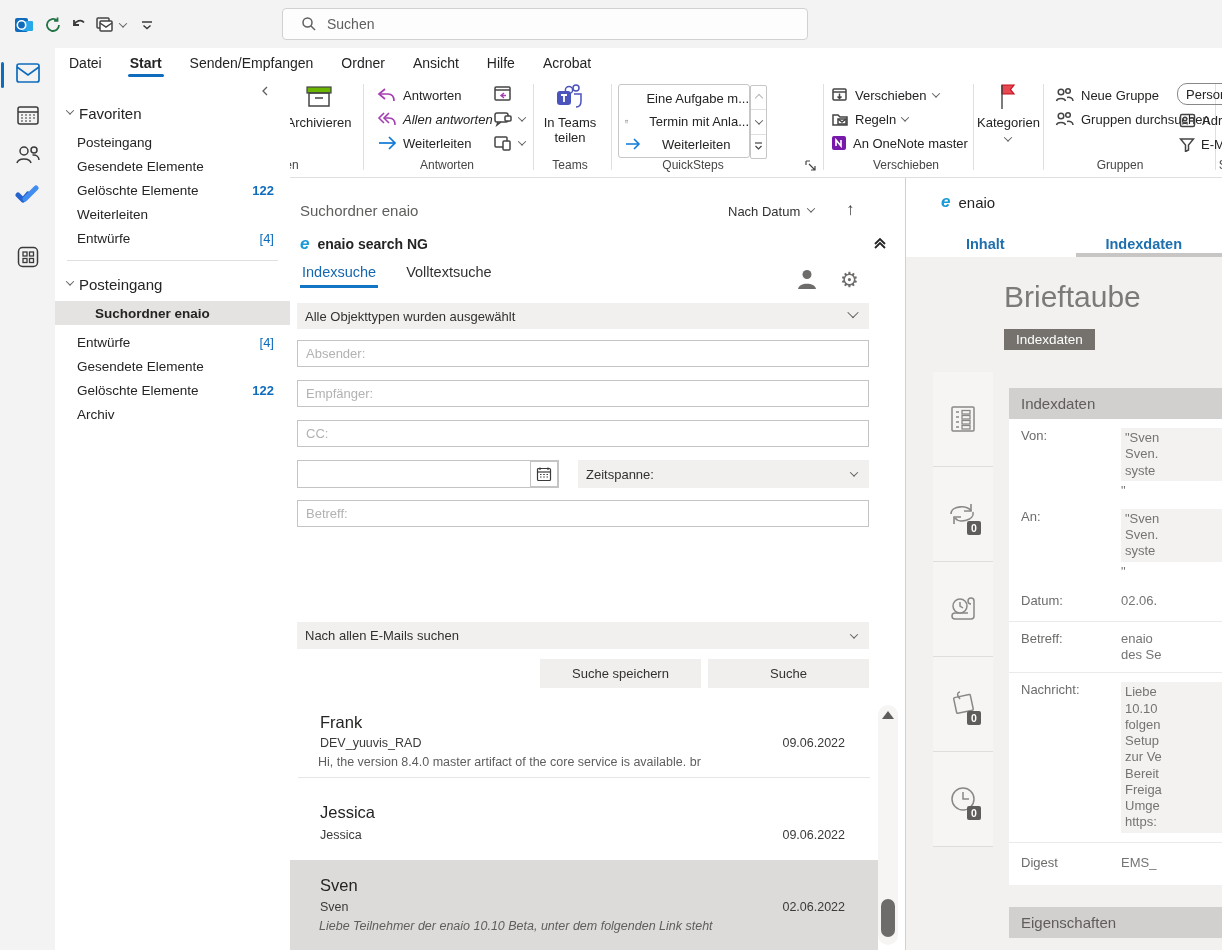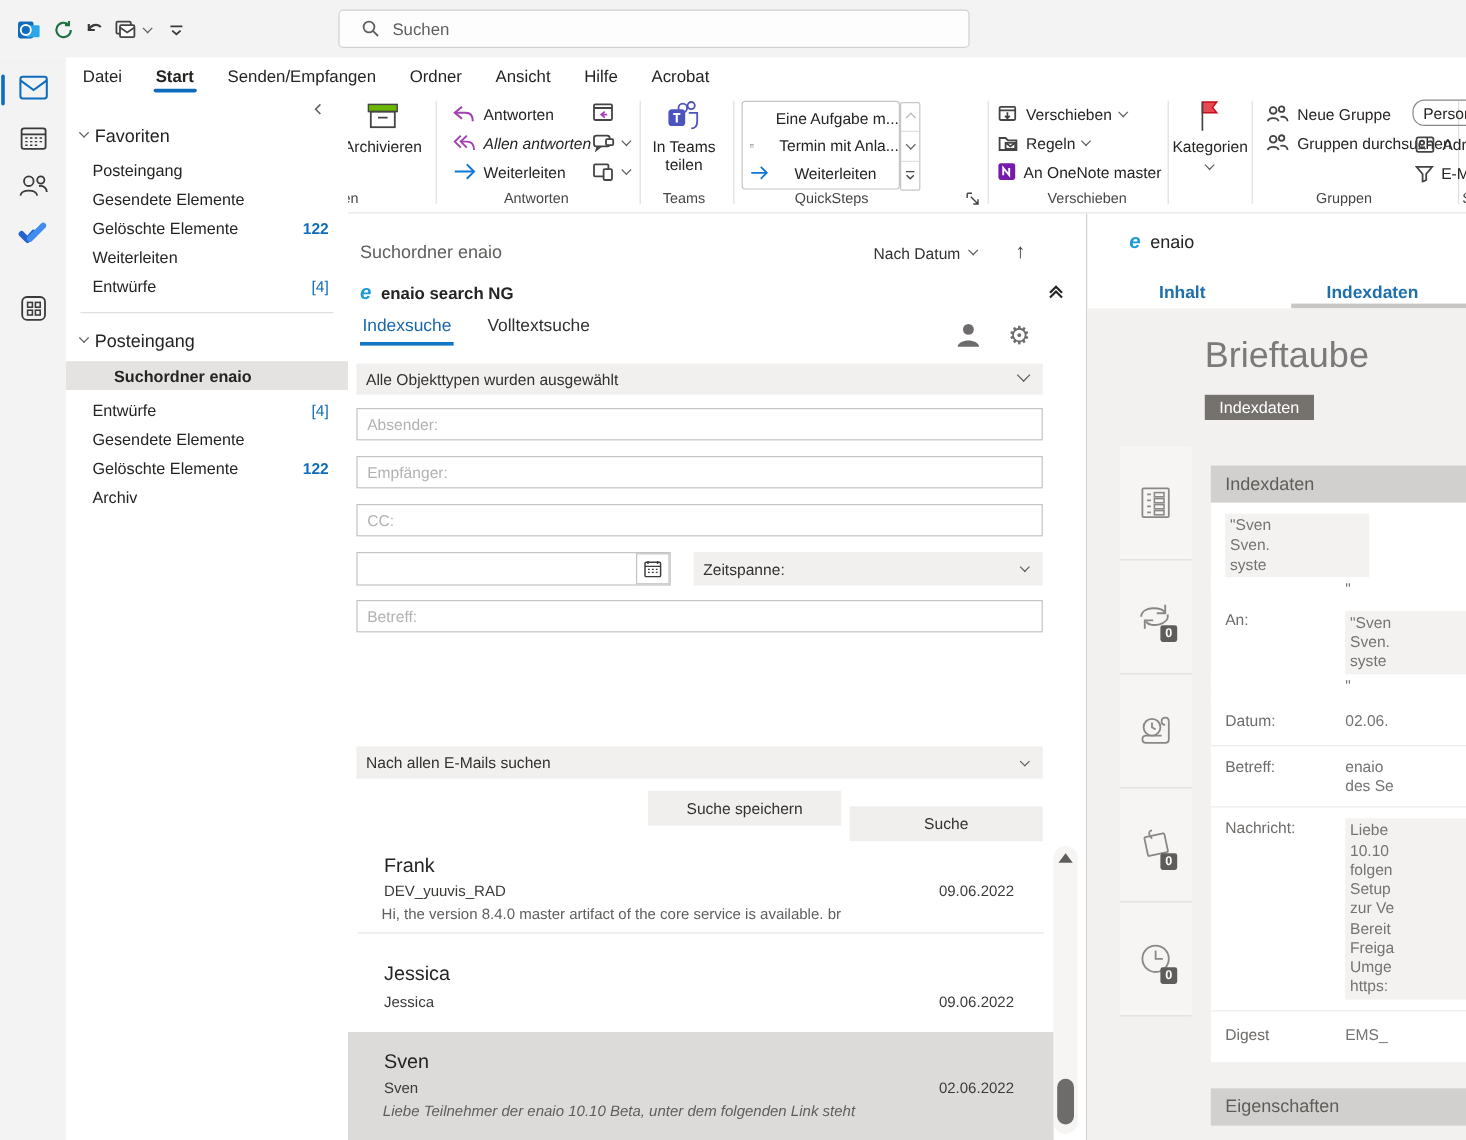--- a/index.html
+++ b/index.html
@@ -581,21 +581,21 @@
   <div class="abs form-field" style="top:322px; height:27px;">
       <span>Betreff:</span>
     </div>
 
   <div class="abs form-field dd" style="top:444px; height:27px;">
     <span>Nach allen E-Mails suchen</span>
     <span class="chev"></span>
   </div>
 
   <div class="abs btn" style="left:250px; top:481px; width:161px; height:29px;">Suche speichern</div>
-  <div class="abs btn" style="left:418px; top:481px; width:161px; height:29px;margin-top:13px;">Suche</div>
+  <div class="abs btn" style="left:418px; top:481px; width:161px; height:29px;">Suche</div>
 
   <div class="abs" style="left:0; top:525px; width:615px; height:247px;">
     <div class="email-row" style="position:absolute; top:0; height:73px;">
       <div class="nm" style="position:absolute; left:30px; top:10px;">Frank</div>
       <div class="sb" style="position:absolute; left:30px; top:33px;">DEV_yuuvis_RAD</div>
       <div class="dt" style="top:33px;">09.06.2022</div>
       <div class="pv" style="position:absolute; left:28px; top:52px; width:530px;">Hi,  the version 8.4.0 master artifact of the core service is available.  br</div>
     </div>
     <div class="row-divider" style="position:absolute; top:74px; left:8px; width:572px;"></div>
     <div class="email-row" style="position:absolute; top:75px; height:80px;">
@@ -672,20 +672,21 @@
             <circle cx="15" cy="15" r="11" stroke="#8a8886" fill="none" stroke-width="1.5"></circle>
             <path d="M15 8v7h6" stroke="#8a8886" fill="none" stroke-width="1.5"></path>
           </svg>
         <span class="rail-badge">0</span>
       </div>
     </div>
 
     <div class="abs dp-card">
       <div class="sec-header">Indexdaten</div>
       <div class="fieldrow">
+        <span class="lbl">Von:</span>
         <span class="val chip">"Sven
 Sven.
 syste</span>
       </div>
       <div class="trailq" style="position:relative; background:#fff; padding:0 0 2px 112px; margin-top:-8px;">"</div>
       <div class="fieldrow">
         <span class="lbl">An:</span>
         <span class="val chip">"Sven
 Sven.
 syste</span>

